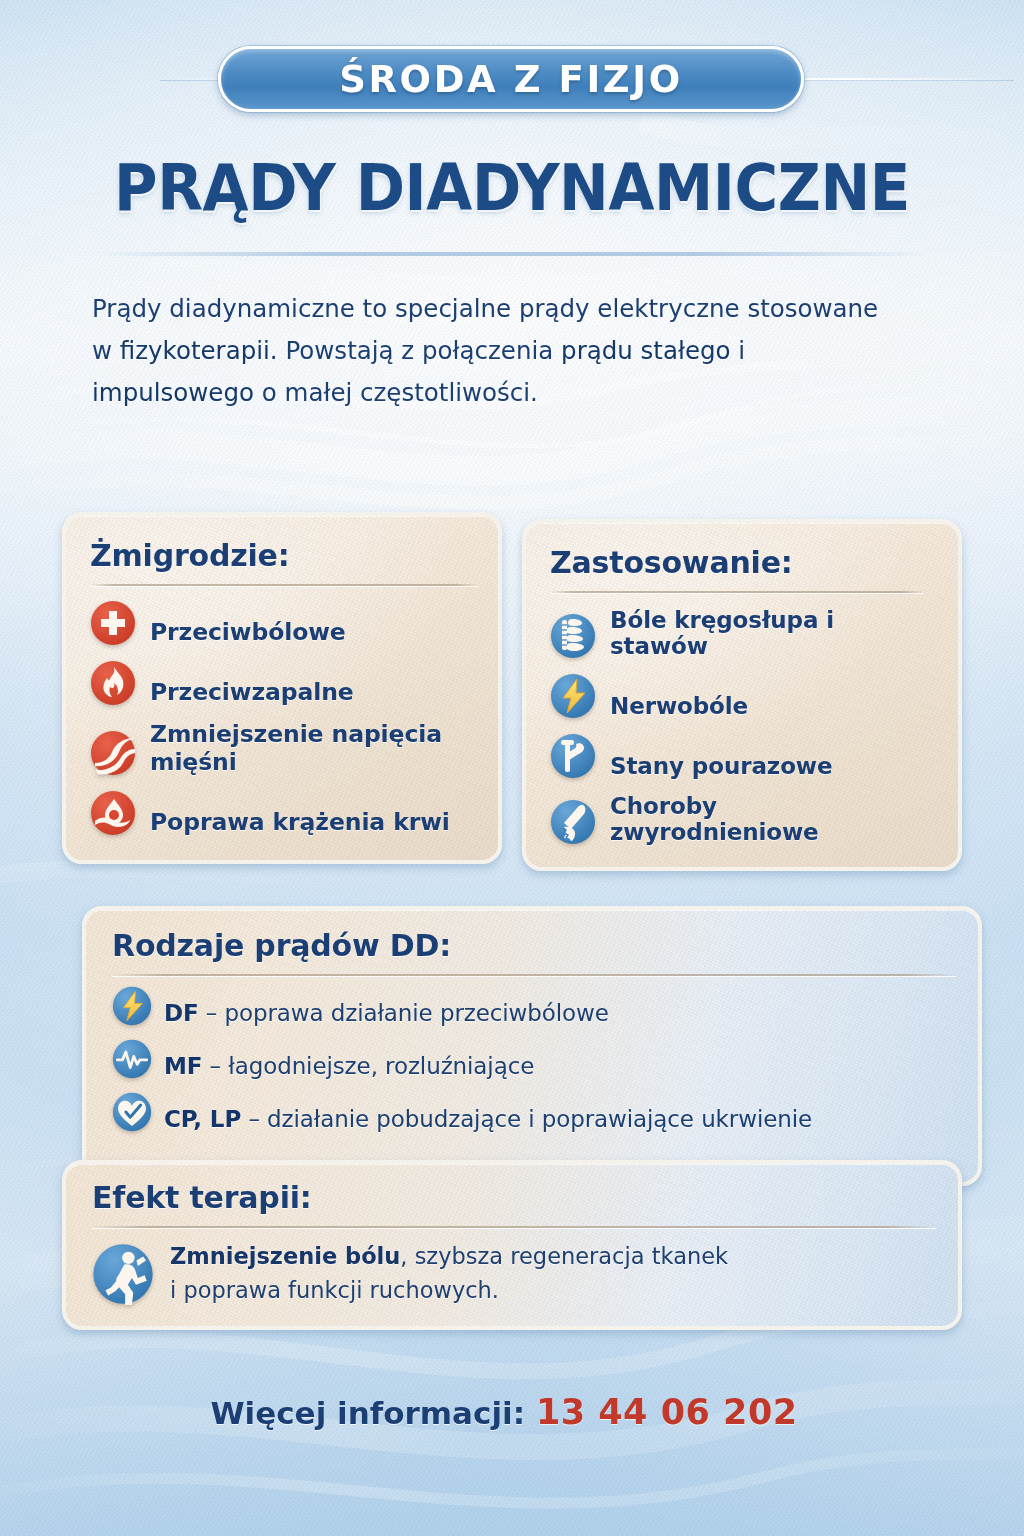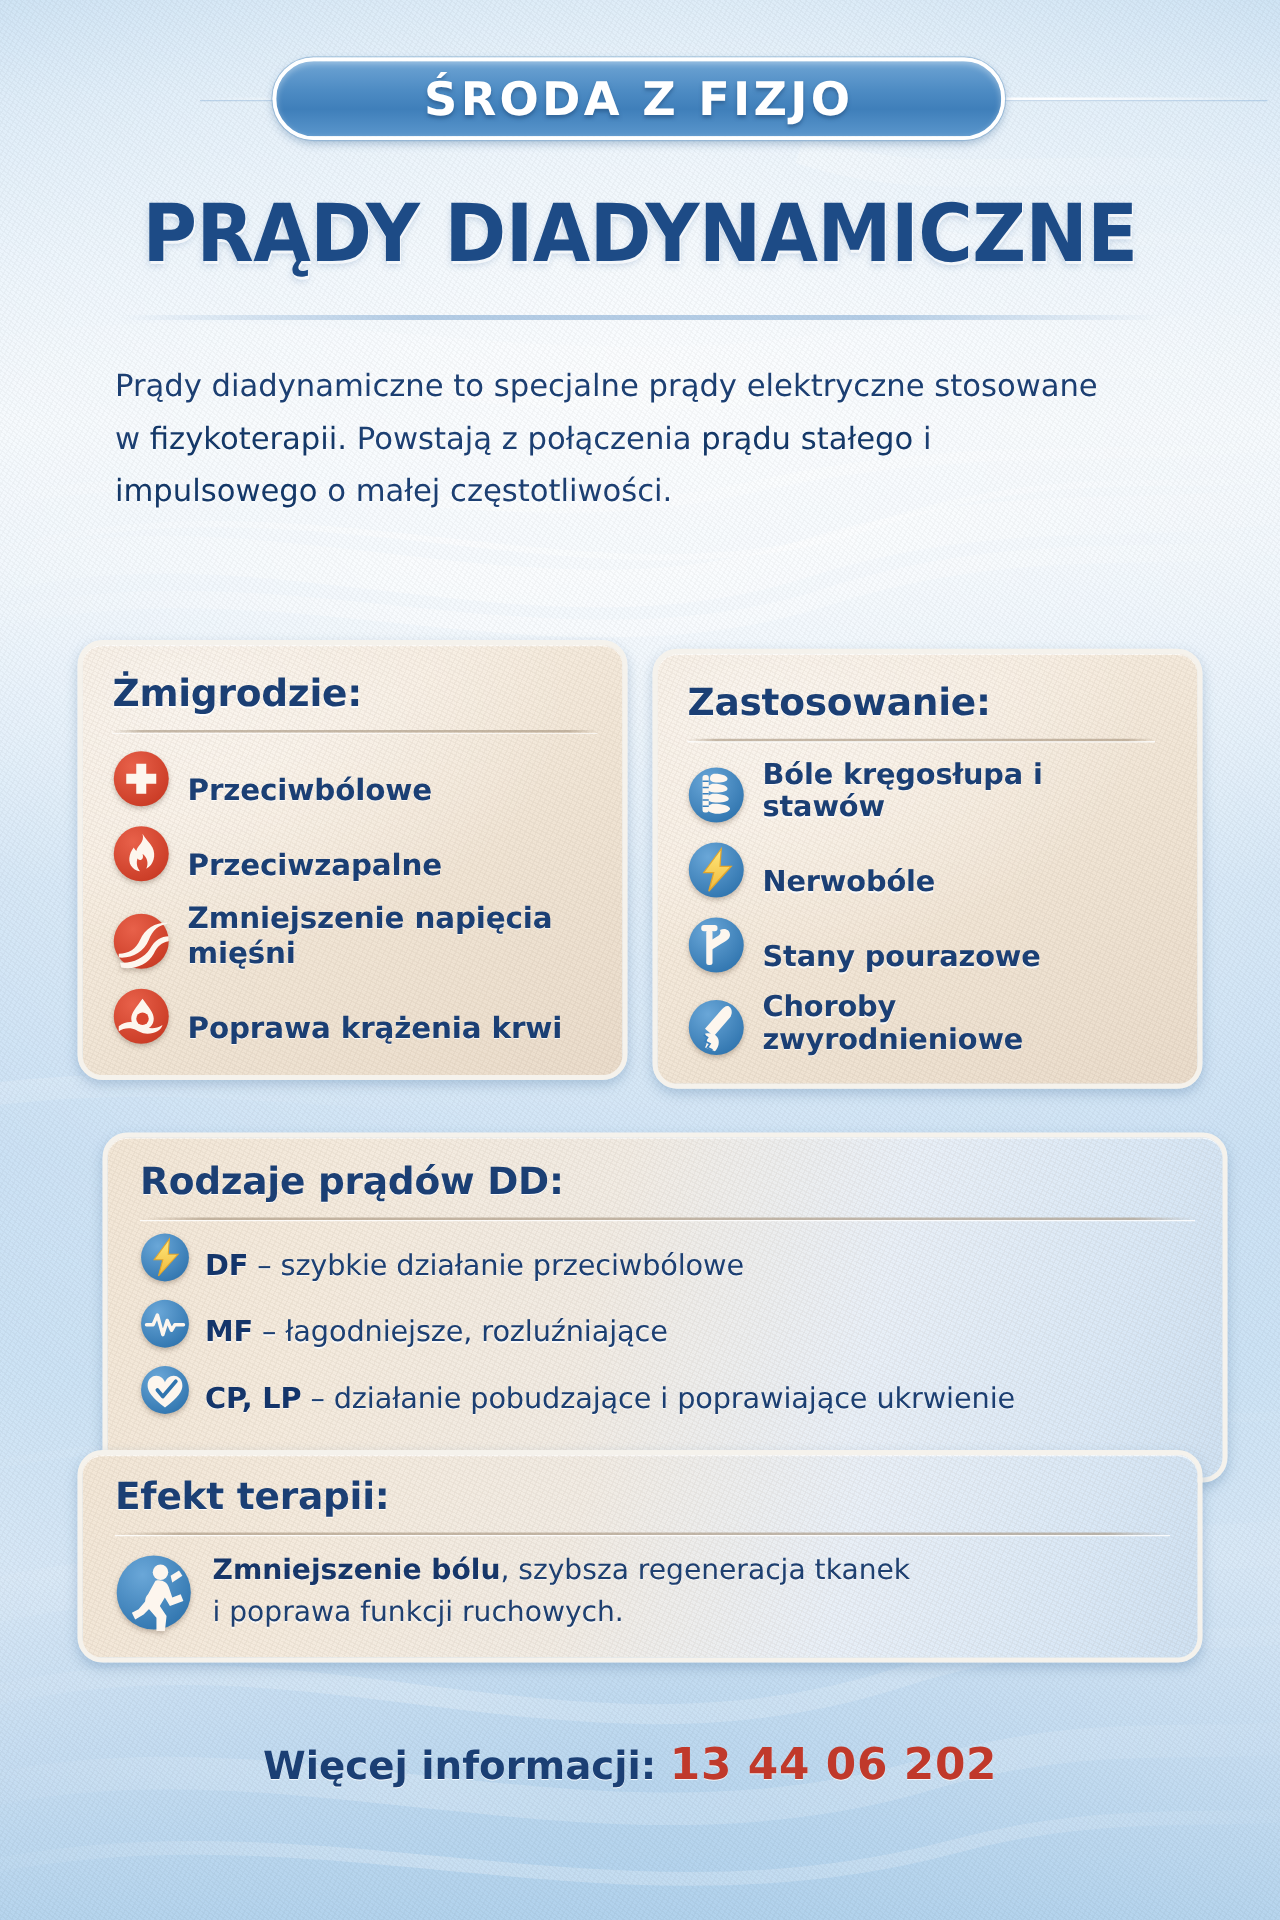--- a/index.html
+++ b/index.html
@@ -453,21 +453,21 @@
                 <stop offset="100%" stop-color="#2f74ae"></stop>
               </radialGradient>
             <linearGradient id="bolt2" x1="0" y1="0" x2="0" y2="1">
                 <stop offset="0%" stop-color="#ffe87c"></stop>
                 <stop offset="100%" stop-color="#f0b93a"></stop>
               </linearGradient>
           </defs>
           <circle cx="23" cy="23" r="22" fill="url(#cdg1)"></circle>
           <path d="M27 6 L13 25 h8 l-4 15 L35 20 h-9 z" fill="url(#bolt2)" stroke="#e3a62c" stroke-width="1"></path>
         </svg>
-        <div class="row-label"><b>DF</b><span> – szybkie działanie przeciwbólowe</span></div>
+        <div class="row-label"><b>DF</b><span> – poprawa działanie przeciwbólowe</span></div>
       </div>
 
       <div class="row">
         <svg class="ico" width="40" height="40" viewBox="0 0 46 46" xmlns="http://www.w3.org/2000/svg">
           <defs>
               <radialGradient id="cdg2" cx="35%" cy="26%" r="82%">
                 <stop offset="0%" stop-color="#6aa7d8"></stop>
                 <stop offset="100%" stop-color="#2f74ae"></stop>
               </radialGradient>
             </defs>

